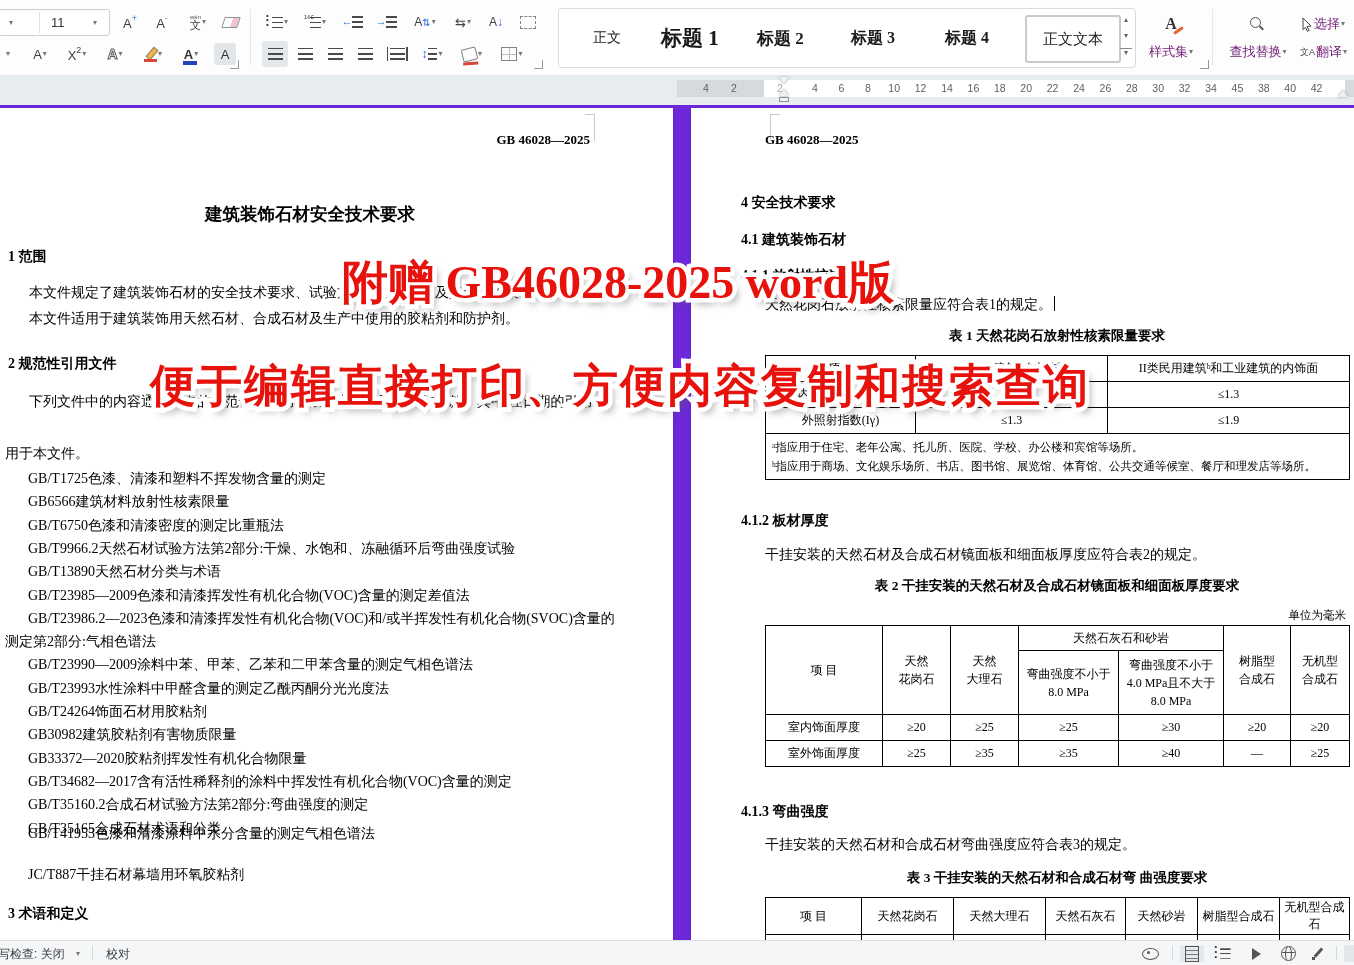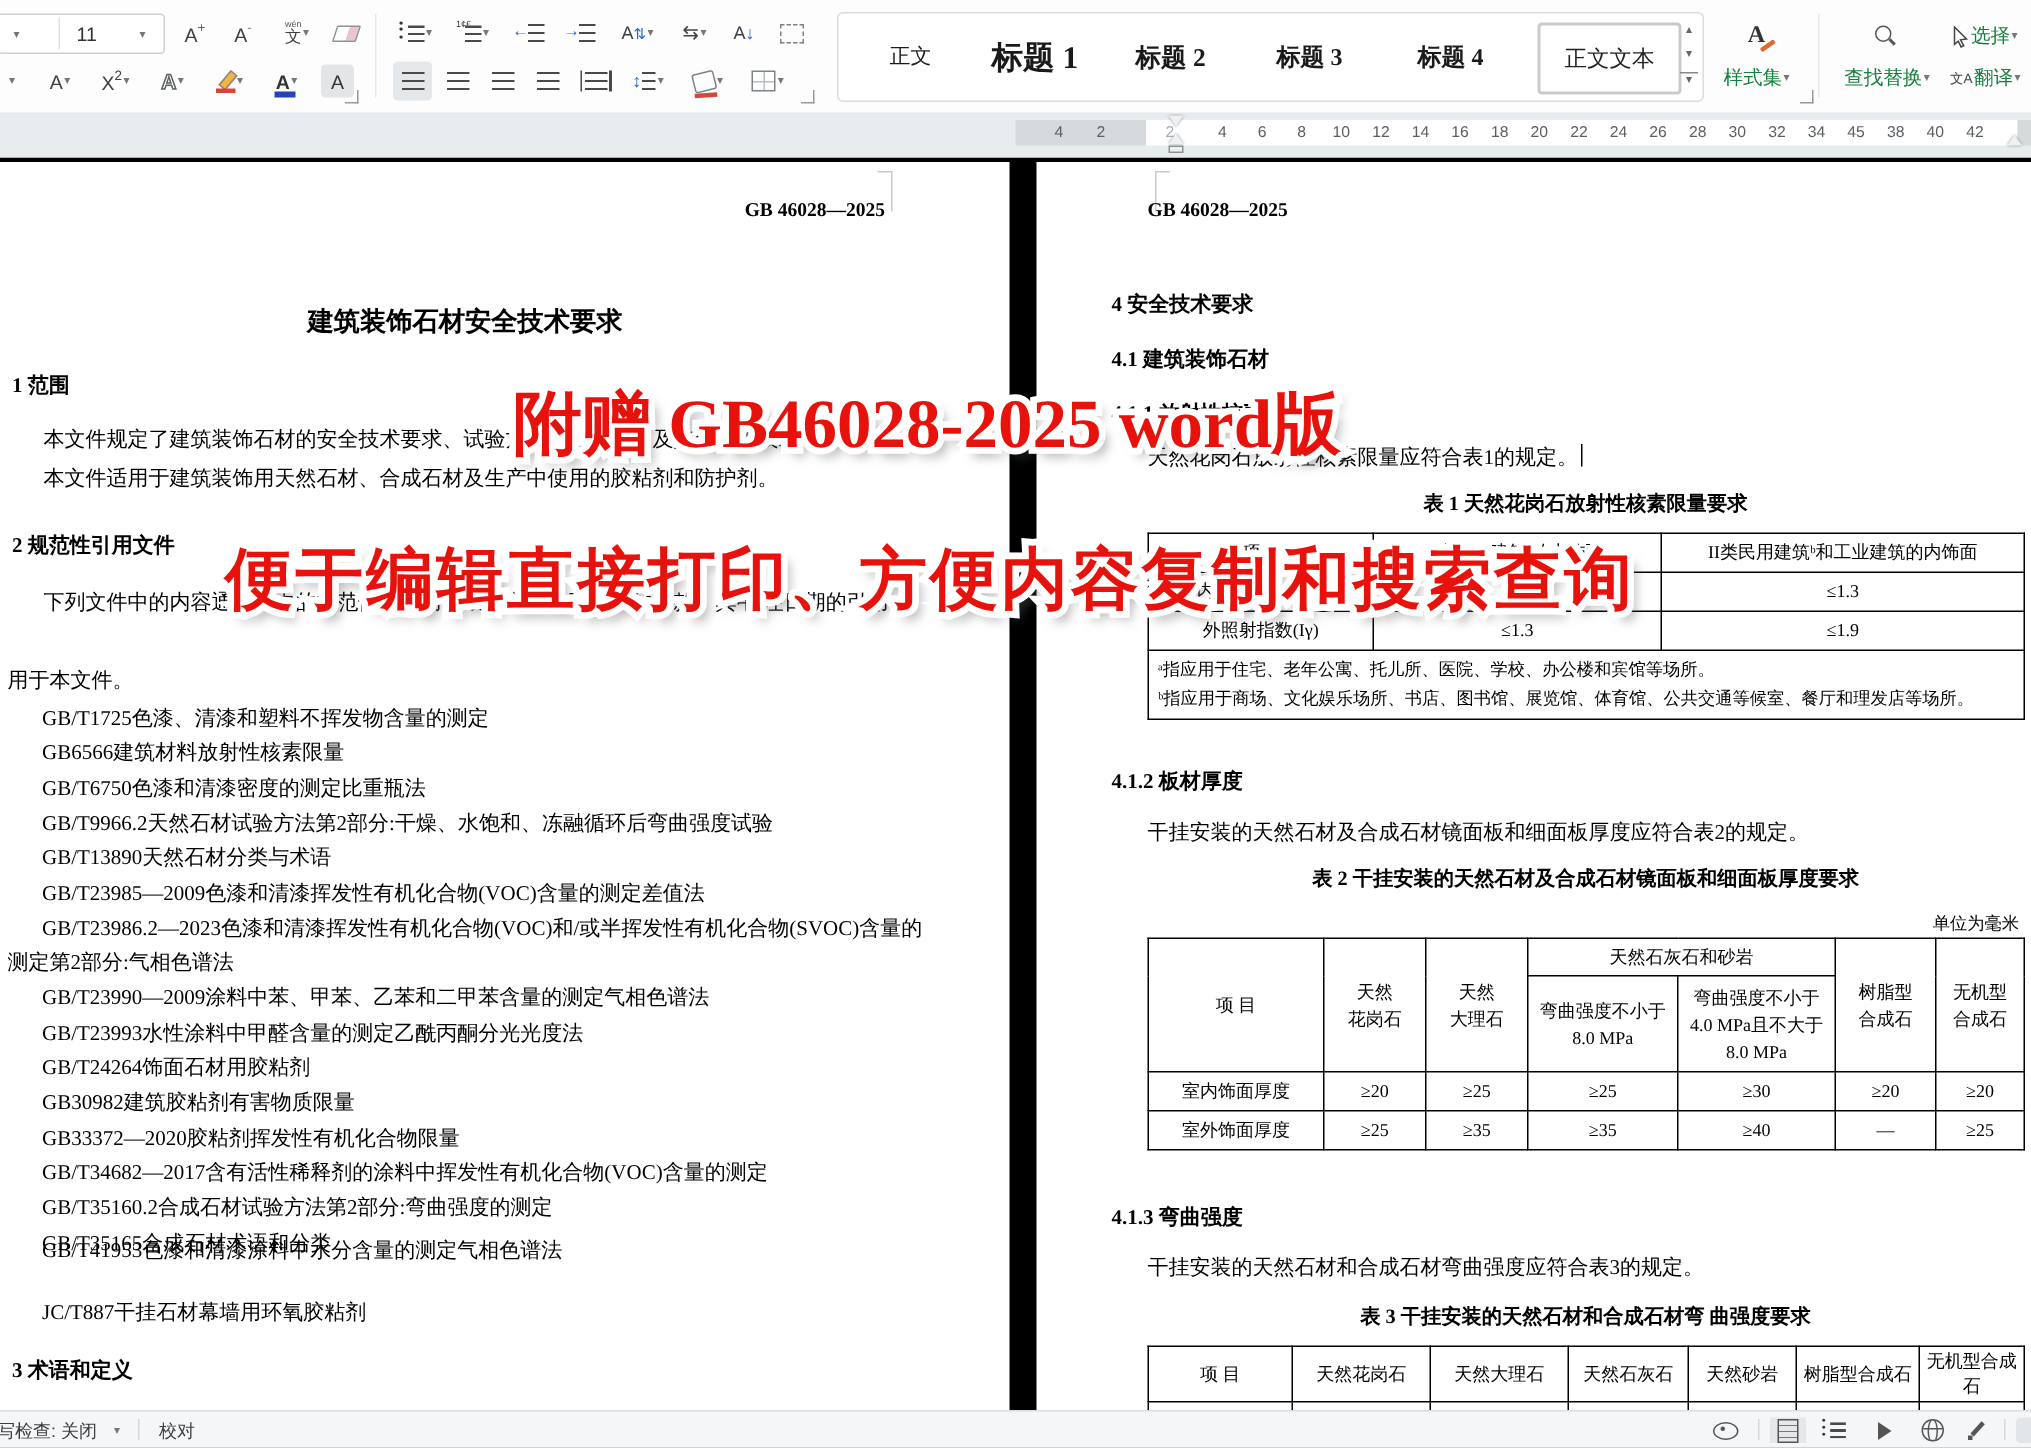--- a/index.html
+++ b/index.html
@@ -48,32 +48,32 @@
   #gallery{left:558px;top:8px;width:576px;height:58px;background:#fff;border:1px solid #d8dcde;border-radius:4px;}
   .gitem{position:absolute;top:0;height:58px;display:flex;align-items:center;color:#1a1a1a;font-family:"Liberation Serif","DejaVu Serif",serif;}
   .gsel{position:absolute;left:466px;top:6px;width:92px;height:44px;border:2px solid #c7cbce;border-radius:3px;
         display:flex;align-items:center;justify-content:center;font-size:15px;font-family:"Liberation Serif",serif;}
   .garr{position:absolute;right:3px;width:12px;text-align:center;font-size:8px;color:#666;line-height:1;}
   .ic-styleset{position:relative;font-size:16px;color:#333;font-weight:bold;font-family:"Liberation Serif",serif;}
   .ic-styleset::after{content:"";position:absolute;right:-7px;bottom:1px;width:11px;height:3px;background:#e0692e;transform:rotate(-35deg);border-radius:1px;}
   .ic-mag{position:relative;width:15px;height:15px;}
   .ic-mag::before{content:"";position:absolute;left:1px;top:0;width:9px;height:9px;border:1.6px solid #555;border-radius:50%;}
   .ic-mag::after{content:"";position:absolute;left:10px;top:10px;width:5px;height:1.8px;background:#555;transform:rotate(45deg);}
-  .lbl13{font-size:13px;color:#15803d;text-align:center;}
+  .lbl13{font-size:13px;color:#701a75;text-align:center;}
   
   #ruler{left:0;top:75px;width:1354px;height:30px;background:#e7ecef;z-index:4;}
   .rseg{position:absolute;top:5px;height:17px;}
   .rnum{position:absolute;top:2px;font-size:10.5px;color:#5a5f63;transform:translateX(-50%);}
   .tri-down{width:0;height:0;border-left:5px solid transparent;border-right:5px solid transparent;border-top:7px solid #eef1f2;
             filter:drop-shadow(0 0 1px #8a9094);}
   .tri-up{width:0;height:0;border-left:5px solid transparent;border-right:5px solid transparent;border-bottom:7px solid #eef1f2;
           filter:drop-shadow(0 0 1px #8a9094);}
   .ind-box{width:10px;height:5px;background:#eef1f2;border:1px solid #8a9094;box-sizing:border-box;}
   
-  #docarea{left:0;top:105px;width:1354px;height:835px;overflow:hidden;background:#000000;}
+  #docarea{left:0;top:105px;width:1354px;height:835px;overflow:hidden;background:#6d28d9;}
   .page{position:absolute;top:3px;height:832px;background:#fff;box-shadow:0 1px 3px rgba(0,0,0,.14);}
   .doc{font-family:"Liberation Serif","DejaVu Serif",serif;color:#000;}
   .h-bold{font-weight:bold;font-size:14px;}
   .body14{font-size:14px;}
   .crop{background:#c9cccd;}
   .refline{position:absolute;left:0;font-size:14px;white-space:nowrap;font-family:"Liberation Serif",serif;}
   .refline.cont{left:-23px;}
   .cursorbar{display:inline-block;width:1.3px;height:15px;background:#000;vertical-align:-2px;margin-left:2px;}
   
   table{border-collapse:collapse;table-layout:fixed;width:100%;}

